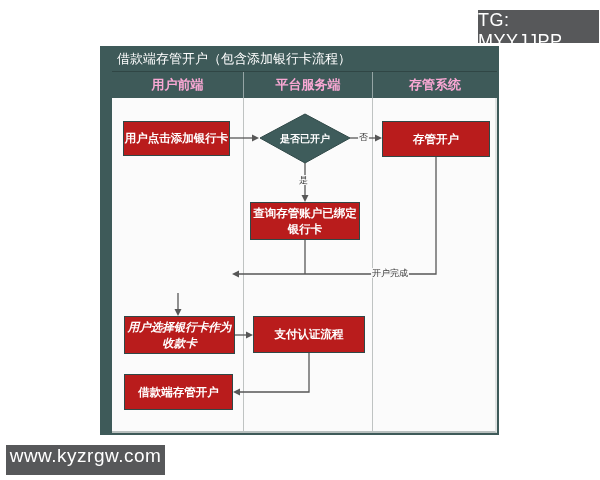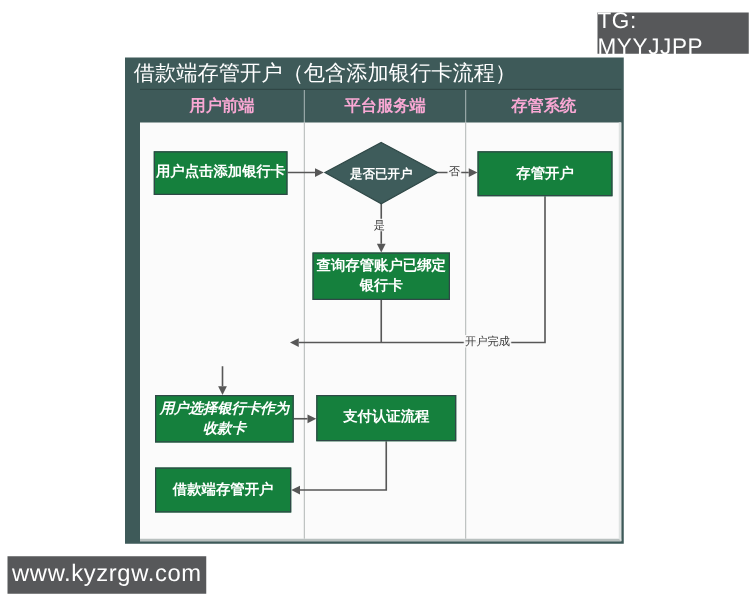--- a/index.html
+++ b/index.html
@@ -1,42 +1,42 @@
 <!DOCTYPE html>
 <html><head>
 <meta charset="utf-8">
 <style>
   html,body{margin:0;padding:0;background:#fff;}
   #page{position:relative;width:600px;height:480px;background:#ffffff;overflow:hidden;
         font-family:"Liberation Sans","DejaVu Sans",sans-serif;}
 
   .badge{position:absolute;background:#57585a;color:#fff;display:flex;
-         align-items:center;justify-content:center;letter-spacing:.5px;}
+         justify-content:center;letter-spacing:.5px;}
   #tg-badge{left:478px;top:10px;width:121px;height:33px;font-size:18px;}
   #site-badge{left:6px;top:445px;width:159px;height:30px;font-size:19px;}
 
   #frame{position:absolute;left:100px;top:46px;width:399px;height:389px;background:#3e5a59;}
-  #frame-title{height:25px;line-height:26px;padding-left:7px;color:#fff;font-size:17px;
+  #frame-title{height:25px;line-height:26px;padding-left:17px;color:#fff;font-size:13px;
                white-space:nowrap;overflow:hidden;}
   #lane-header{position:absolute;left:12px;top:25px;width:385px;height:27px;display:flex;
                border-top:1px solid rgba(0,0,0,0.22);box-sizing:border-box;}
   .lane-cell{height:100%;display:flex;align-items:center;justify-content:center;
              color:#f9a8d4;font-size:13px;font-weight:bold;box-sizing:border-box;}
   .lane-cell + .lane-cell{border-left:1px solid rgba(220,228,228,0.55);}
   .lane-c1{width:131px;} .lane-c2{width:129px;} .lane-c3{width:125px;}
 
   #flow-body{position:absolute;left:12px;top:52px;width:385px;height:335px;
              background:#fbfbfb;box-sizing:border-box;
              border-right:2px solid #dfe3e2;border-bottom:2px solid #b9c0bf;}
   .lane-divider{position:absolute;top:0;bottom:0;width:1px;background:#bfc3c2;}
   #lane-div-1{left:131px;} #lane-div-2{left:260px;}
 
   #flow-svg{position:absolute;left:0;top:0;}
 
-  .node{position:absolute;background:#15803d;border:1px solid #2f4847;color:#fff;
+  .node{position:absolute;background:#b91c1c;border:1px solid #2f4847;color:#fff;
         display:flex;align-items:center;justify-content:center;text-align:center;
         font-size:11.5px;font-weight:600;line-height:1.4;white-space:pre-line;
         box-sizing:border-box;}
   #node-click-add-card{left:11px;top:23px;width:107px;height:35px;}
   #node-depository-open{left:270px;top:23px;width:108px;height:36px;}
   #node-query-bound-card{left:138px;top:104px;width:110px;height:38px;}
   #node-jump-bound-page{left:12px;top:162px;width:108px;height:33px;}
   #node-select-card{left:12px;top:218px;width:111px;height:38px;font-style:italic;}
   #node-payment-auth{left:141px;top:218px;width:112px;height:37px;}
   #node-finish{left:12px;top:276px;width:109px;height:36px;}

